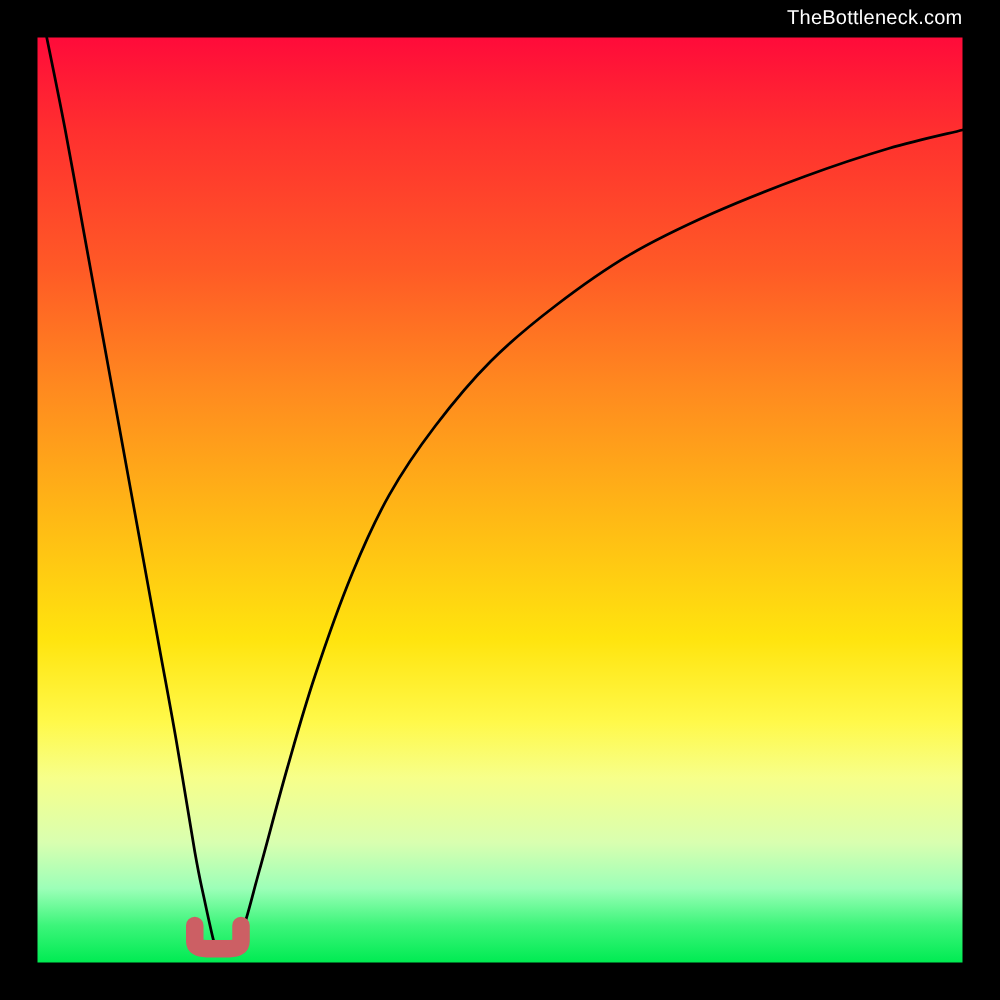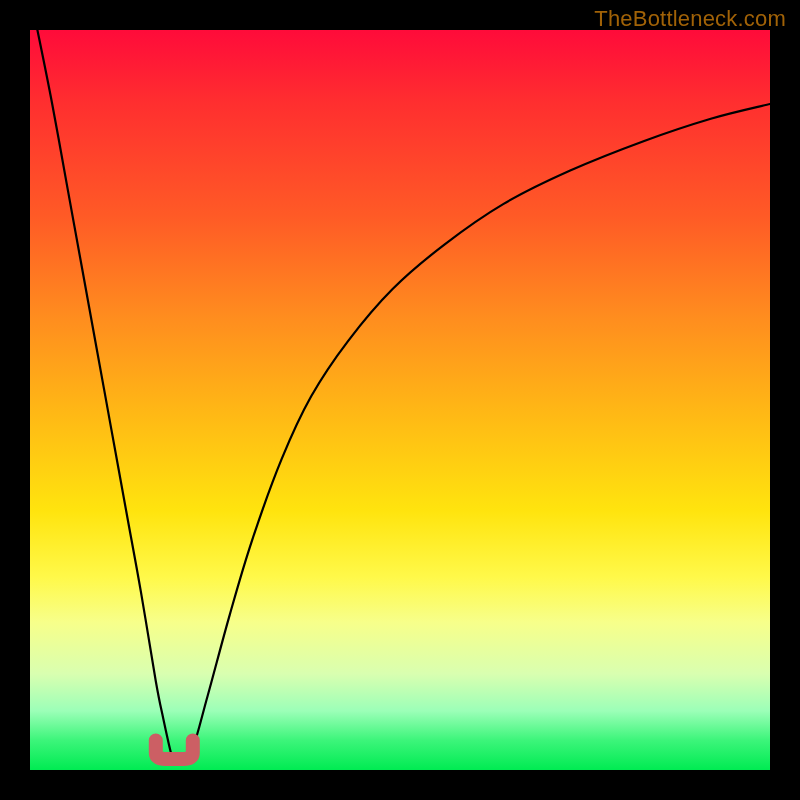--- a/index.html
+++ b/index.html
@@ -40,23 +40,23 @@
       #fff94a 74%,
       #f7ff8a 80%,
       #d9ffb0 87%,
       #9cffb8 92%,
       #3cf57a 96%,
       #00eb52 100%);
   }
   .attribution {
     position: absolute;
     top: 6px;
-    right: 14px;
-    color: #a16207;
-    font-size: 22px;
+    right: 30px;
+    color: #ffffff;
+    font-size: 16px;
     font-weight: 500;
     letter-spacing: 0.2px;
   }
   svg.curve {
     position: absolute;
     left: 0;
     top: 0;
     width: 740px;
     height: 740px;
     overflow: visible;

